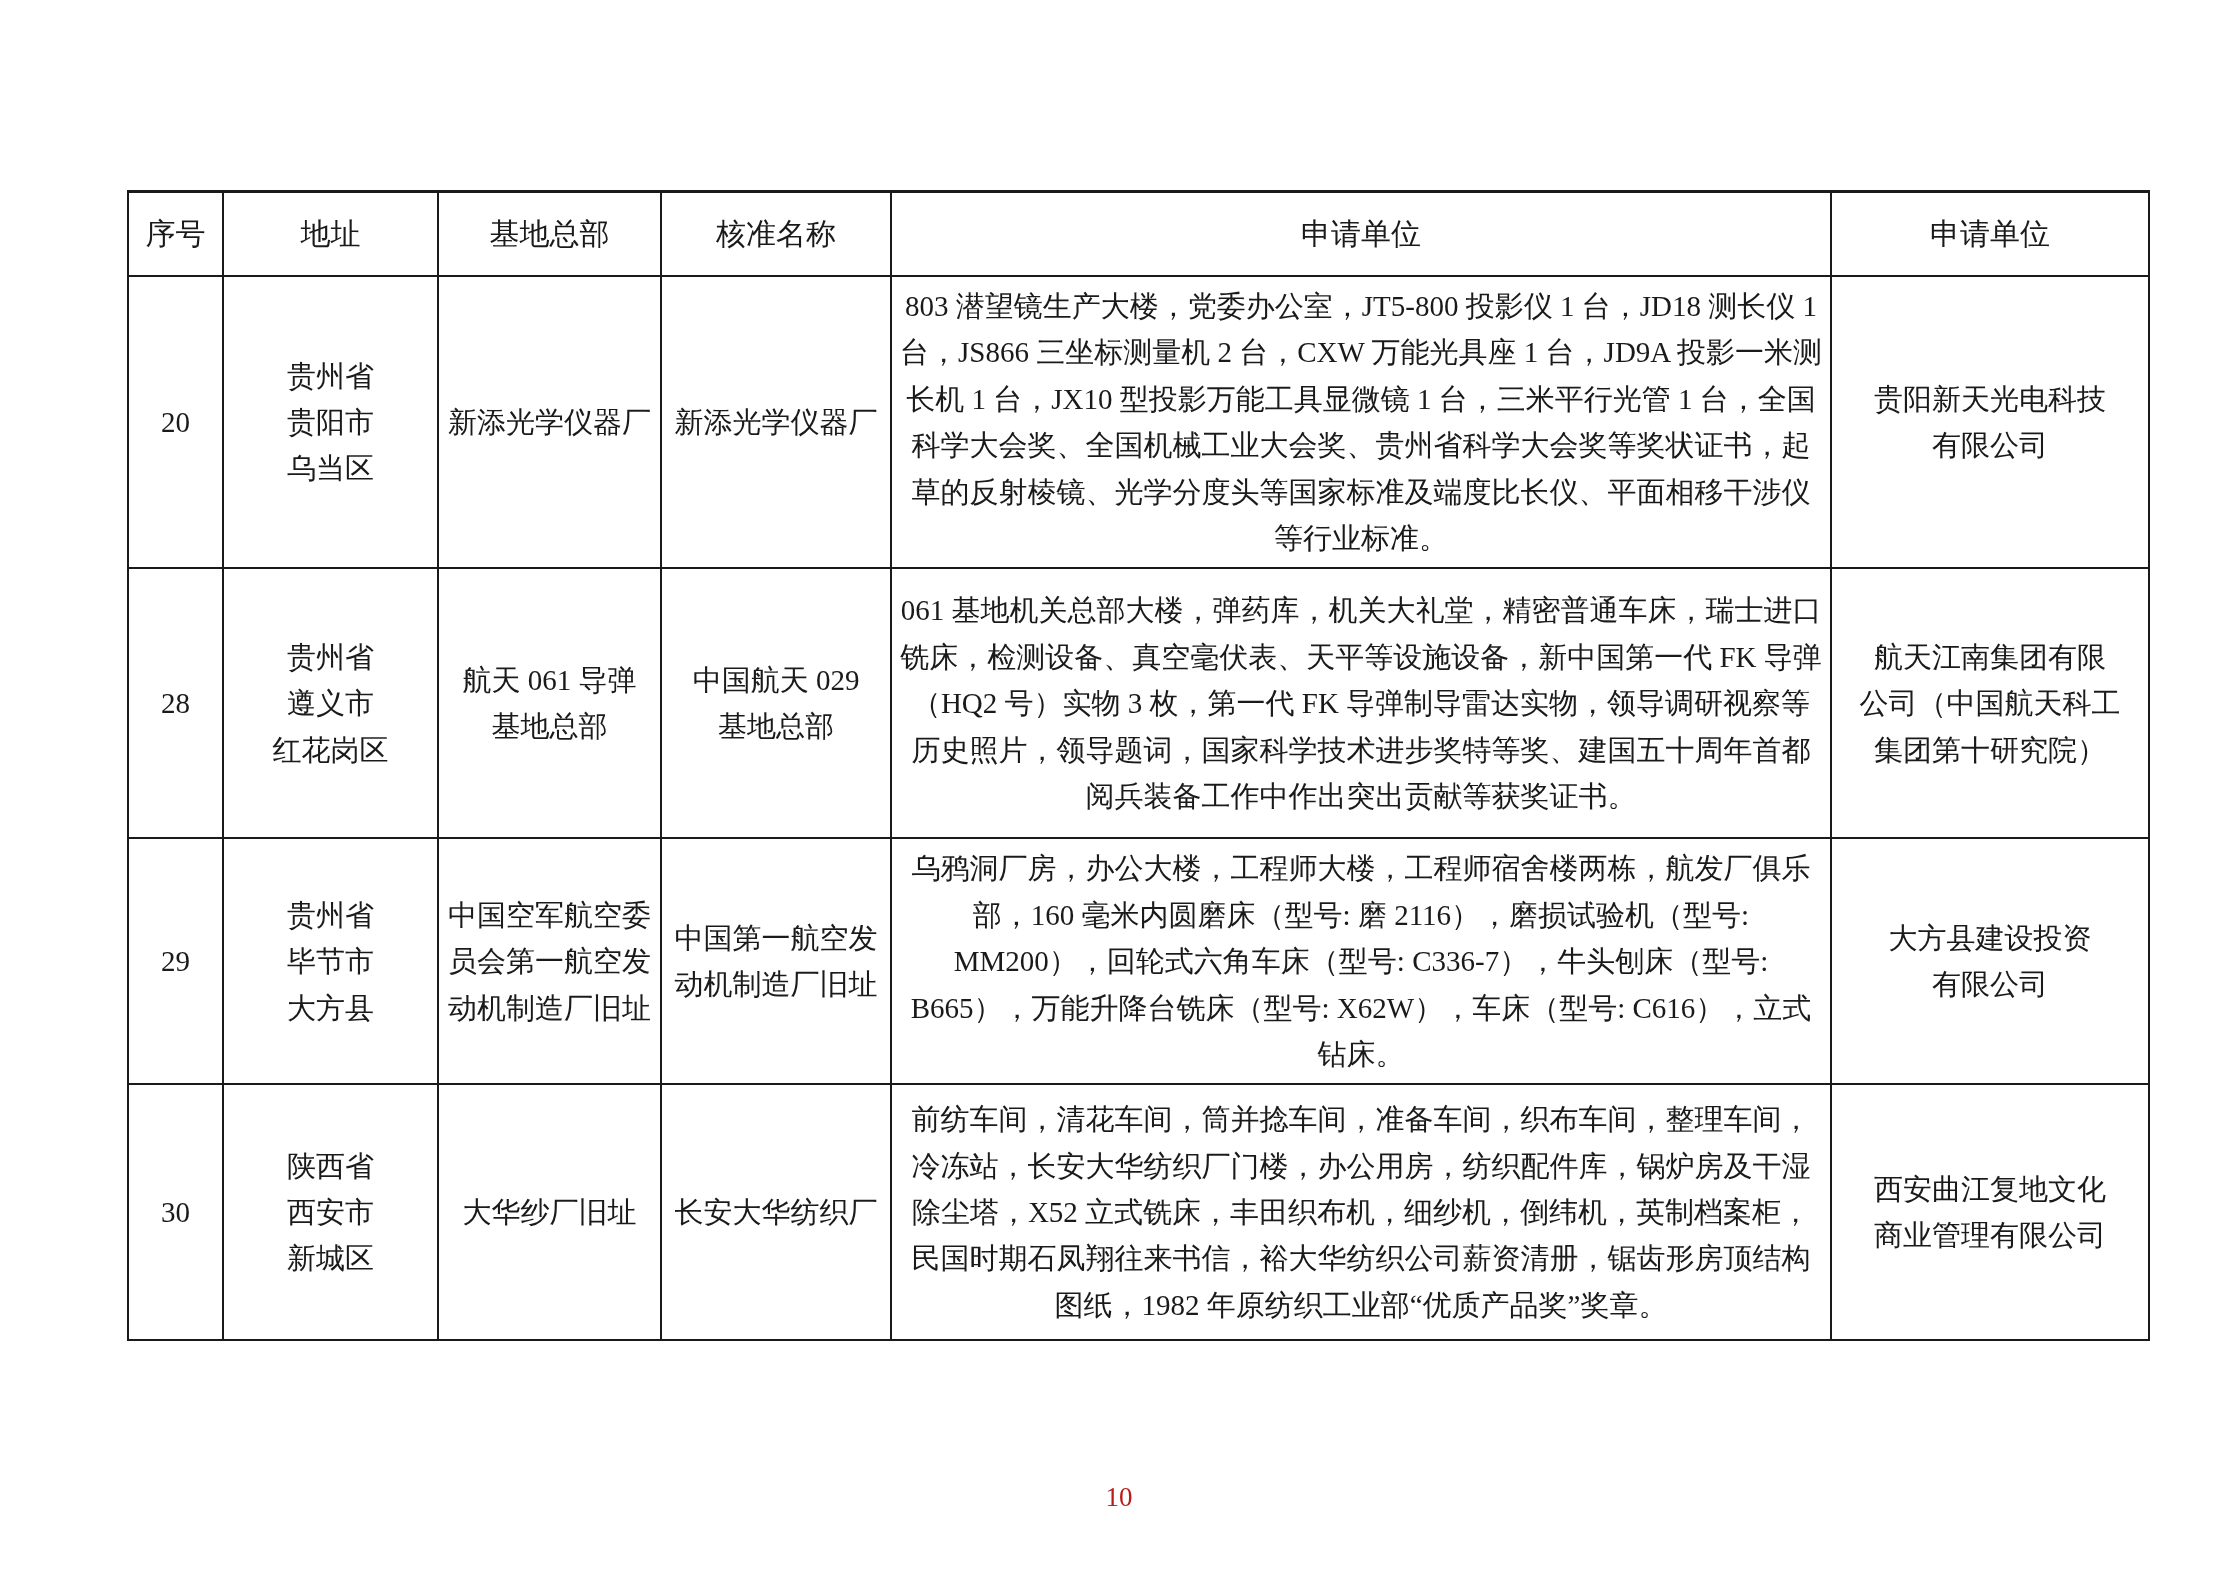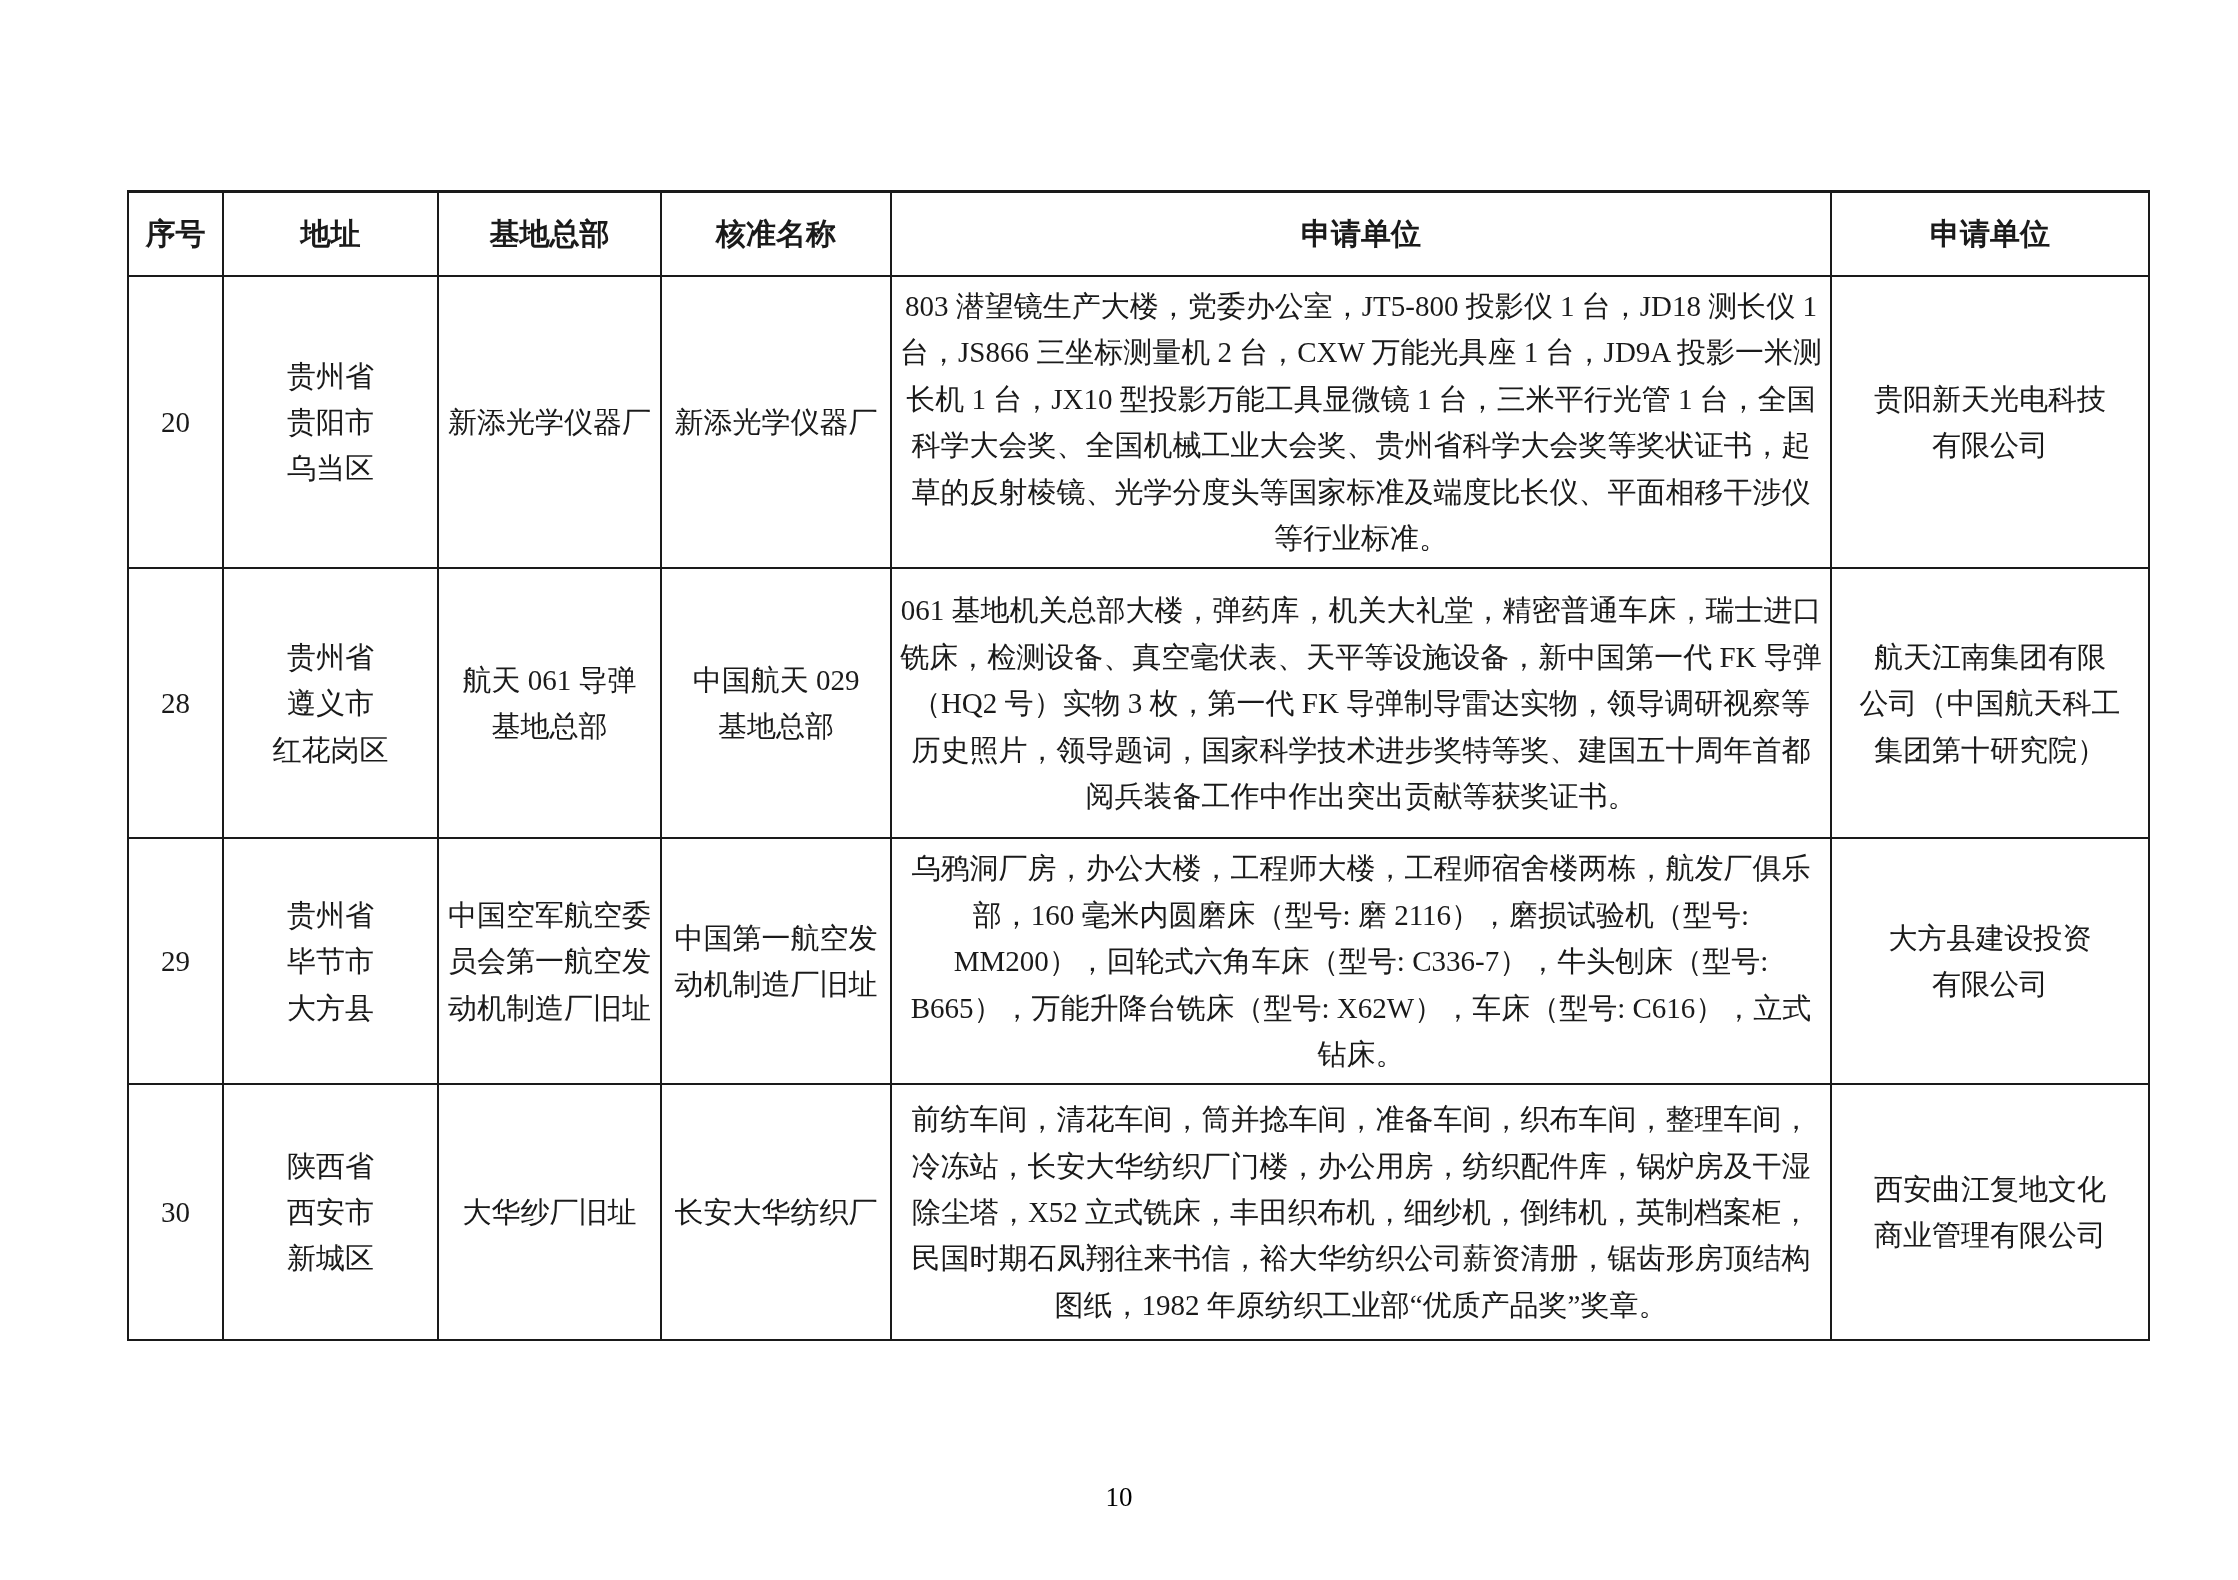--- a/index.html
+++ b/index.html
@@ -31,21 +31,21 @@
     vertical-align: middle;
     text-align: center;
     font-size: 29px;
     line-height: 1.6;
     white-space: pre-line;
     padding: 6px 8px;
     overflow: hidden;
   }
   table.doc-table th {
     font-family: "Liberation Sans", "DejaVu Sans", sans-serif;
-    font-weight: bold;
+    font-weight: normal;
     font-size: 30px;
     height: 70px;
     white-space: nowrap;
   }
   td.core-cell {
     text-align: justify;
     text-justify: inter-character;
     padding: 14px 14px;
     line-height: 1.62;
     margin-left: 6px;
@@ -54,21 +54,21 @@
   tr.row-28 { height: 270px; }
   tr.row-29 { height: 245px; }
   tr.row-30 { height: 256px; }
   .page-number {
     position: absolute;
     left: 0;
     top: 1482px;
     width: 100%;
     text-align: center;
     font-size: 27px;
-    color: #000000;
+    color: #b91c1c;
   }
 </style>
 </head>
 <body>
 
 <div class="page">
 
   <table class="doc-table">
     <colgroup>
       <col style="width:95px">

